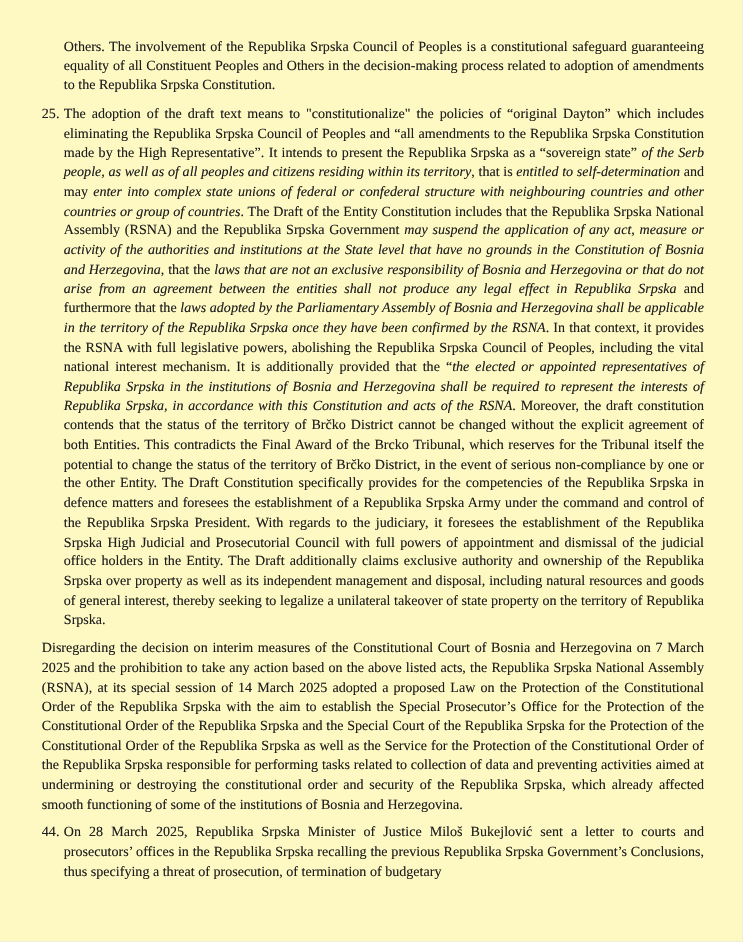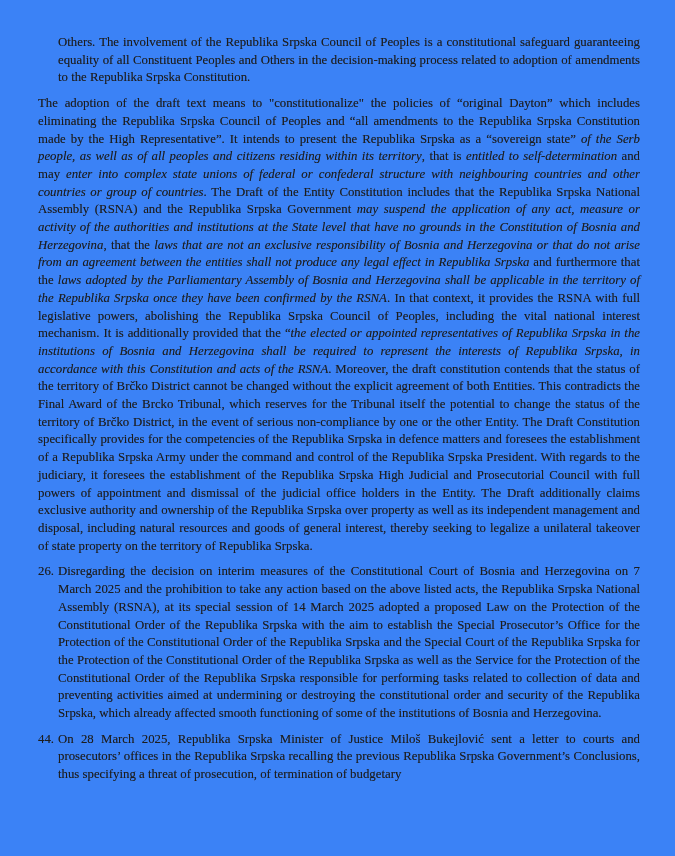--- a/index.html
+++ b/index.html
@@ -1,21 +1,21 @@
 <!DOCTYPE html>
 <html><head>
 <meta charset="utf-8">
 <style>
   html, body { margin: 0; padding: 0; background: #e8e8e8; }
   .page {
     position: relative;
     width: 675px;
     height: 856px;
     margin: 0 auto;
-    background: #3b82f6;
+    background: #fef9c3;
     overflow: hidden;
     font-family: "Liberation Serif", "DejaVu Serif", serif;
     color: #1d1d1d;
     text-shadow: 0 0 0.4px rgba(30,30,30,0.45);
   }
   .content {
     position: absolute;
     top: 34px;
     left: 38px;
     width: 602px;
@@ -40,24 +40,24 @@
 </head>
 <body>
 
 <div class="page">
   <div class="content">
       <div class="para">
         <span class="para-num"></span>
         <div class="para-body"><span>Others. The involvement of the Republika Srpska Council of Peoples is a constitutional safeguard guaranteeing equality of all Constituent Peoples and Others in the decision-making process related to adoption of amendments to the Republika Srpska Constitution.</span></div>
       </div>
       <div class="para">
+        <span class="para-num">25.</span>
         <div class="para-body"><span>The adoption of the draft text means to "constitutionalize" the policies of “original Dayton” which includes eliminating the Republika Srpska Council of Peoples and “all amendments to the Republika Srpska Constitution made by the High Representative”. It intends to present the Republika Srpska as a “sovereign state” </span><span class="it">of the Serb people, as well as of all peoples and citizens residing within its territory</span><span>, that is </span><span class="it">entitled to self-determination</span><span> and may </span><span class="it">enter into complex state unions of federal or confederal structure with neighbouring countries and other countries or group of countries</span><span>. The Draft of the Entity Constitution includes that the Republika Srpska National Assembly (RSNA) and the Republika Srpska Government </span><span class="it">may suspend the application of any act, measure or activity of the authorities and institutions at the State level that have no grounds in the Constitution of Bosnia and Herzegovina</span><span>, that the </span><span class="it">laws that are not an exclusive responsibility of Bosnia and Herzegovina or that do not arise from an agreement between the entities shall not produce any legal effect in Republika Srpska</span><span> and furthermore that the </span><span class="it">laws adopted by the Parliamentary Assembly of Bosnia and Herzegovina shall be applicable in the territory of the Republika Srpska once they have been confirmed by the RSNA</span><span>. In that context, it provides the RSNA with full legislative powers, abolishing the Republika Srpska Council of Peoples, including the vital national interest mechanism. It is additionally provided that the “</span><span class="it">the elected or appointed representatives of Republika Srpska in the institutions of Bosnia and Herzegovina shall be required to represent the interests of Republika Srpska, in accordance with this Constitution and acts of the RSNA</span><span>. Moreover, the draft constitution contends that the status of the territory of Brčko District cannot be changed without the explicit agreement of both Entities. This contradicts the Final Award of the Brcko Tribunal, which reserves for the Tribunal itself the potential to change the status of the territory of Brčko District, in the event of serious non-compliance by one or the other Entity. The Draft Constitution specifically provides for the competencies of the Republika Srpska in defence matters and foresees the establishment of a Republika Srpska Army under the command and control of the Republika Srpska President. With regards to the judiciary, it foresees the establishment of the Republika Srpska High Judicial and Prosecutorial Council with full powers of appointment and dismissal of the judicial office holders in the Entity. The Draft additionally claims exclusive authority and ownership of the Republika Srpska over property as well as its independent management and disposal, including natural resources and goods of general interest, thereby seeking to legalize a unilateral takeover of state property on the territory of Republika Srpska.</span></div>
       </div>
       <div class="para">
-        <span class="para-num">26.</span>
         <div class="para-body"><span>Disregarding the decision on interim measures of the Constitutional Court of Bosnia and Herzegovina on 7 March 2025 and the prohibition to take any action based on the above listed acts, the Republika Srpska National Assembly (RSNA), at its special session of 14 March 2025 adopted a proposed Law on the Protection of the Constitutional Order of the Republika Srpska with the aim to establish the Special Prosecutor’s Office for the Protection of the Constitutional Order of the Republika Srpska and the Special Court of the Republika Srpska for the Protection of the Constitutional Order of the Republika Srpska as well as the Service for the Protection of the Constitutional Order of the Republika Srpska responsible for performing tasks related to collection of data and preventing activities aimed at undermining or destroying the constitutional order and security of the Republika Srpska, which already affected smooth functioning of some of the institutions of Bosnia and Herzegovina.</span></div>
       </div>
       <div class="para">
         <span class="para-num">44.</span>
         <div class="para-body"><span>On 28 March 2025, Republika Srpska Minister of Justice Miloš Bukejlović sent a letter to courts and prosecutors’ offices in the Republika Srpska recalling the previous Republika Srpska Government’s Conclusions, thus specifying a threat of prosecution, of termination of budgetary</span></div>
       </div>
     </div>
 </div>
 
 </body></html>

